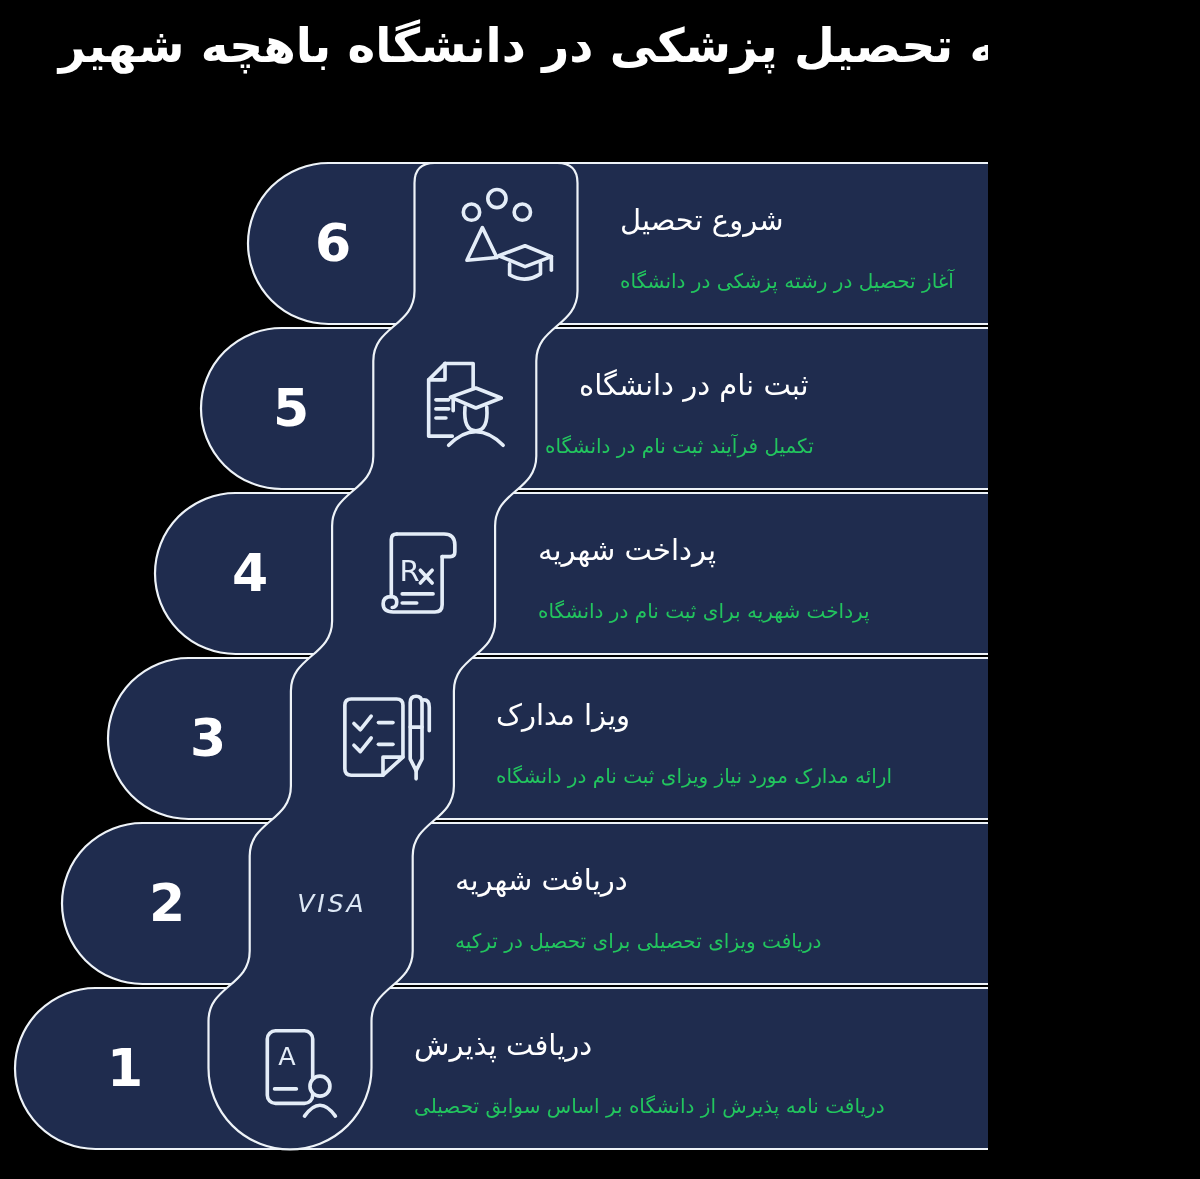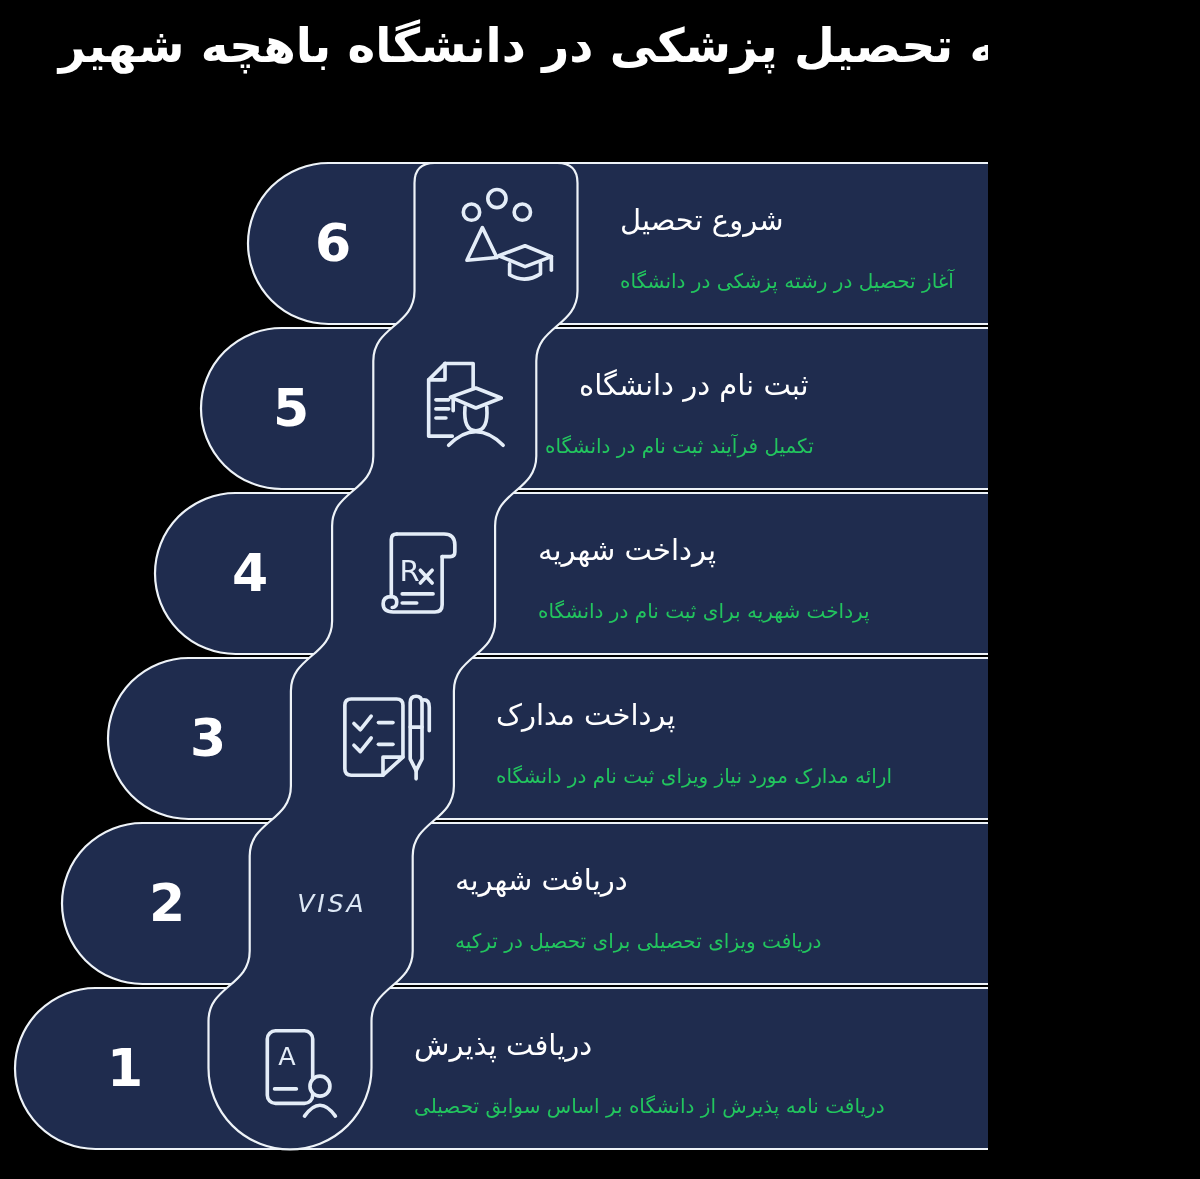--- a/index.html
+++ b/index.html
@@ -124,21 +124,21 @@
       <text class="ic-text" x="52" y="62" font-size="28">A</text>
       <path class="ic" d="M48 88 L72 88"></path>
       <circle class="ic-fill" cx="98" cy="85" r="11"></circle>
       <path class="ic-fill" d="M81 118 Q98 94 115 118"></path>
     </svg>
   </div>
 
   <div class="step-title t0">شروع تحصیل</div>
   <div class="step-title t1">ثبت نام در دانشگاه</div>
   <div class="step-title t2">پرداخت شهریه</div>
-  <div class="step-title t3">پرداخت مدارک</div>
+  <div class="step-title t3">ویزا مدارک</div>
   <div class="step-title t4">دریافت شهریه</div>
   <div class="step-title t5">دریافت پذیرش</div>
 
   <div class="step-desc d0">آغاز تحصیل در رشته پزشکی در دانشگاه</div>
   <div class="step-desc d1">تکمیل فرآیند ثبت نام در دانشگاه</div>
   <div class="step-desc d2">پرداخت شهریه برای ثبت نام در دانشگاه</div>
   <div class="step-desc d3">ارائه مدارک مورد نیاز ویزای ثبت نام در دانشگاه</div>
   <div class="step-desc d4">دریافت ویزای تحصیلی برای تحصیل در ترکیه</div>
   <div class="step-desc d5">دریافت نامه پذیرش از دانشگاه بر اساس سوابق تحصیلی</div>
 

